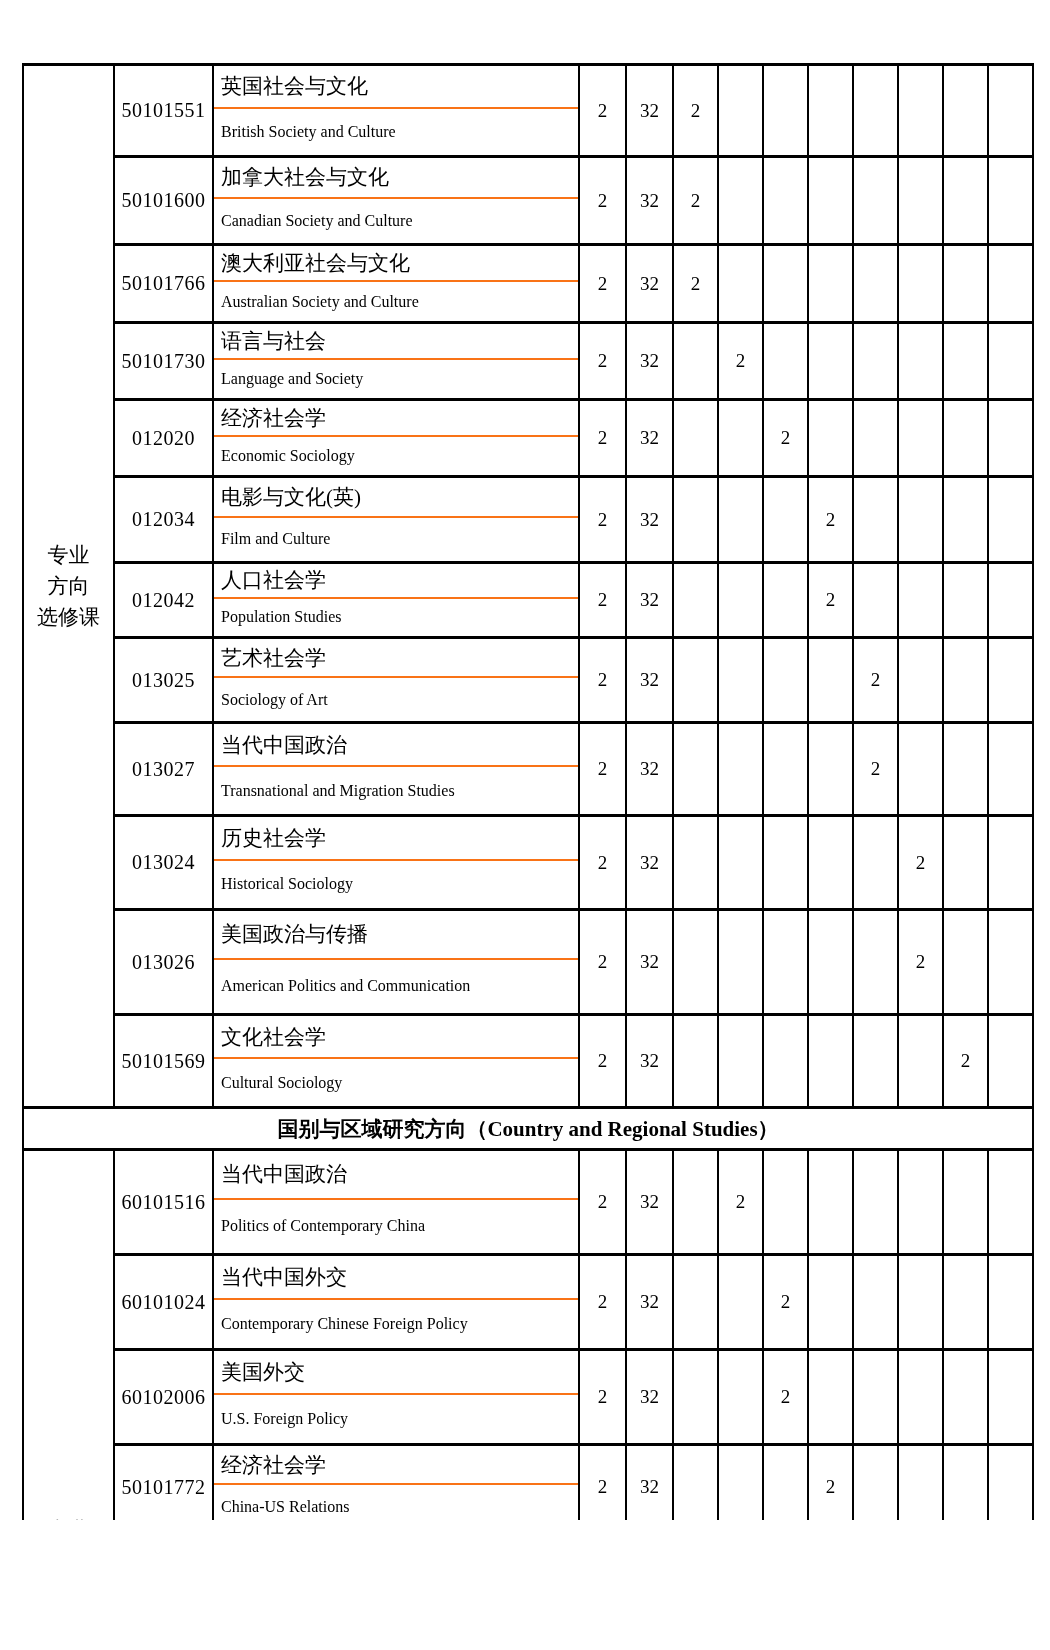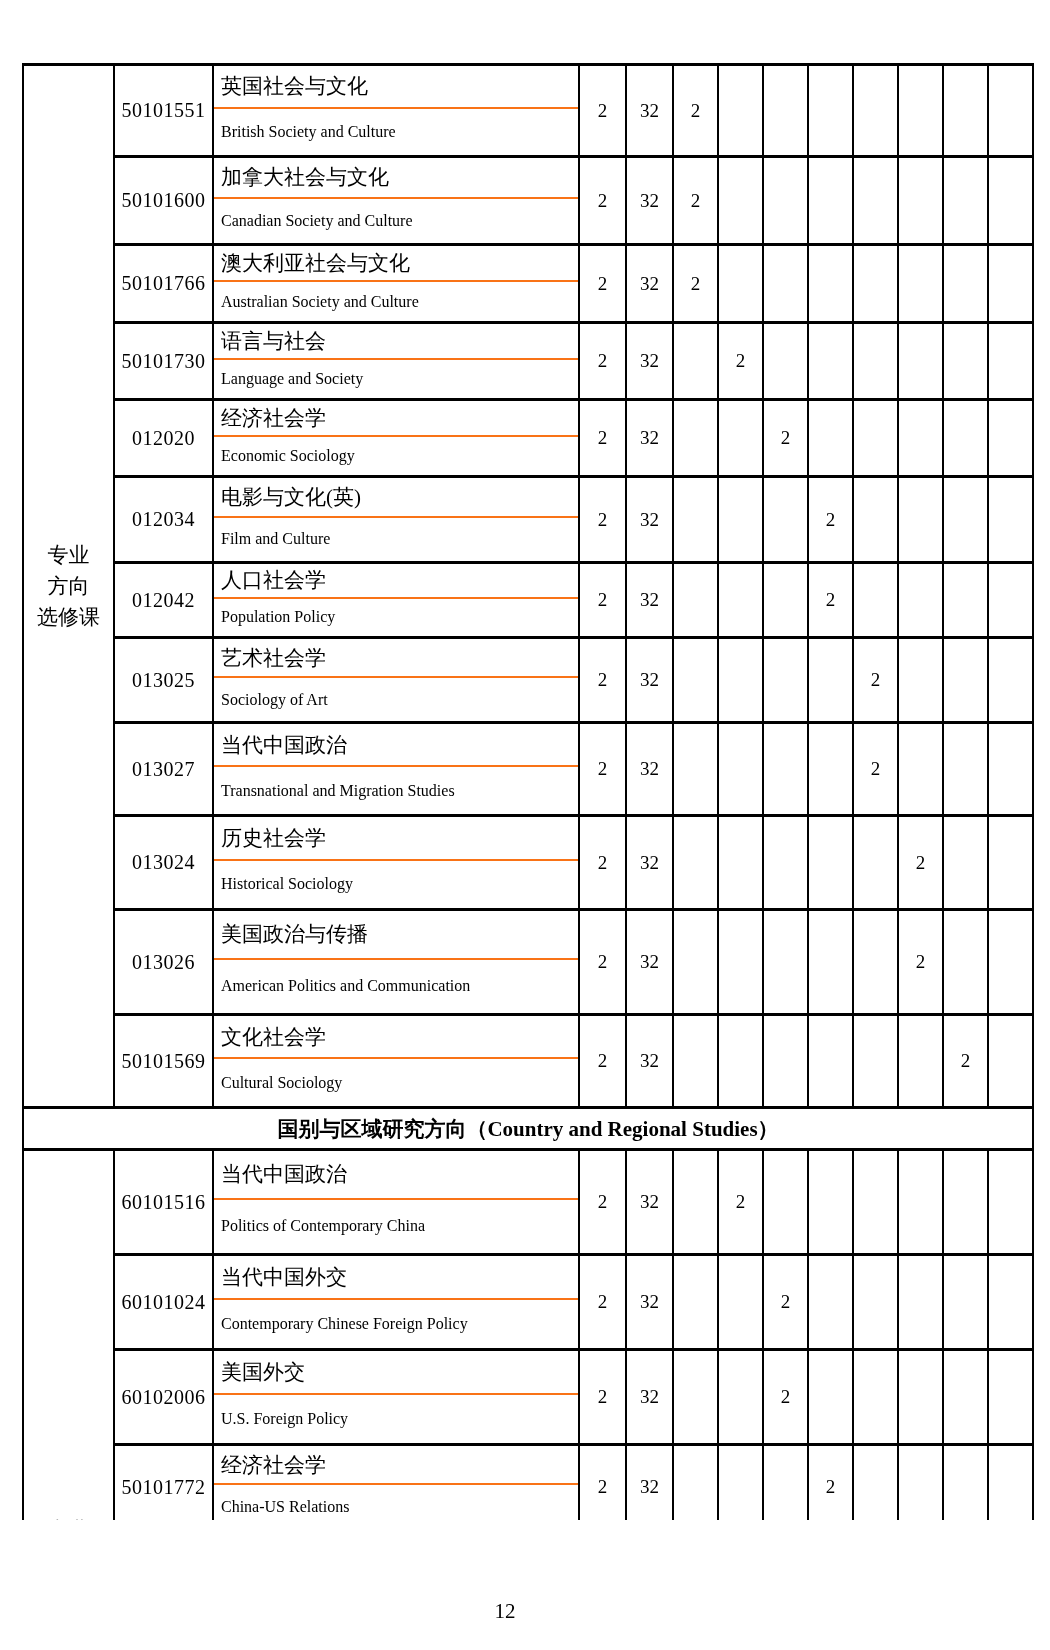--- a/index.html
+++ b/index.html
@@ -227,21 +227,21 @@
           <td class="num sem">2</td>
           <td class="num sem"></td>
           <td class="num sem"></td>
           <td class="num sem"></td>
           <td class="num sem"></td>
         </tr>
         <tr>
           <td class="code">012042</td>
           <td class="name">
             <div class="zh">人口社会学</div>
-            <div class="en">Population Policy</div>
+            <div class="en">Population Studies</div>
           </td>
           <td class="num">2</td>
           <td class="num">32</td>
           <td class="num sem"></td>
           <td class="num sem"></td>
           <td class="num sem"></td>
           <td class="num sem">2</td>
           <td class="num sem"></td>
           <td class="num sem"></td>
           <td class="num sem"></td>
@@ -406,14 +406,13 @@
           <td class="num sem"></td>
           <td class="num sem"></td>
           <td class="num sem"></td>
           <td class="num sem"></td>
         </tr>
       </tbody>
   </table>
 
   <div class="page-cut-overlay"></div>
 
-  <div class="page-number">12</div>
 </div>
 
 </body></html>

